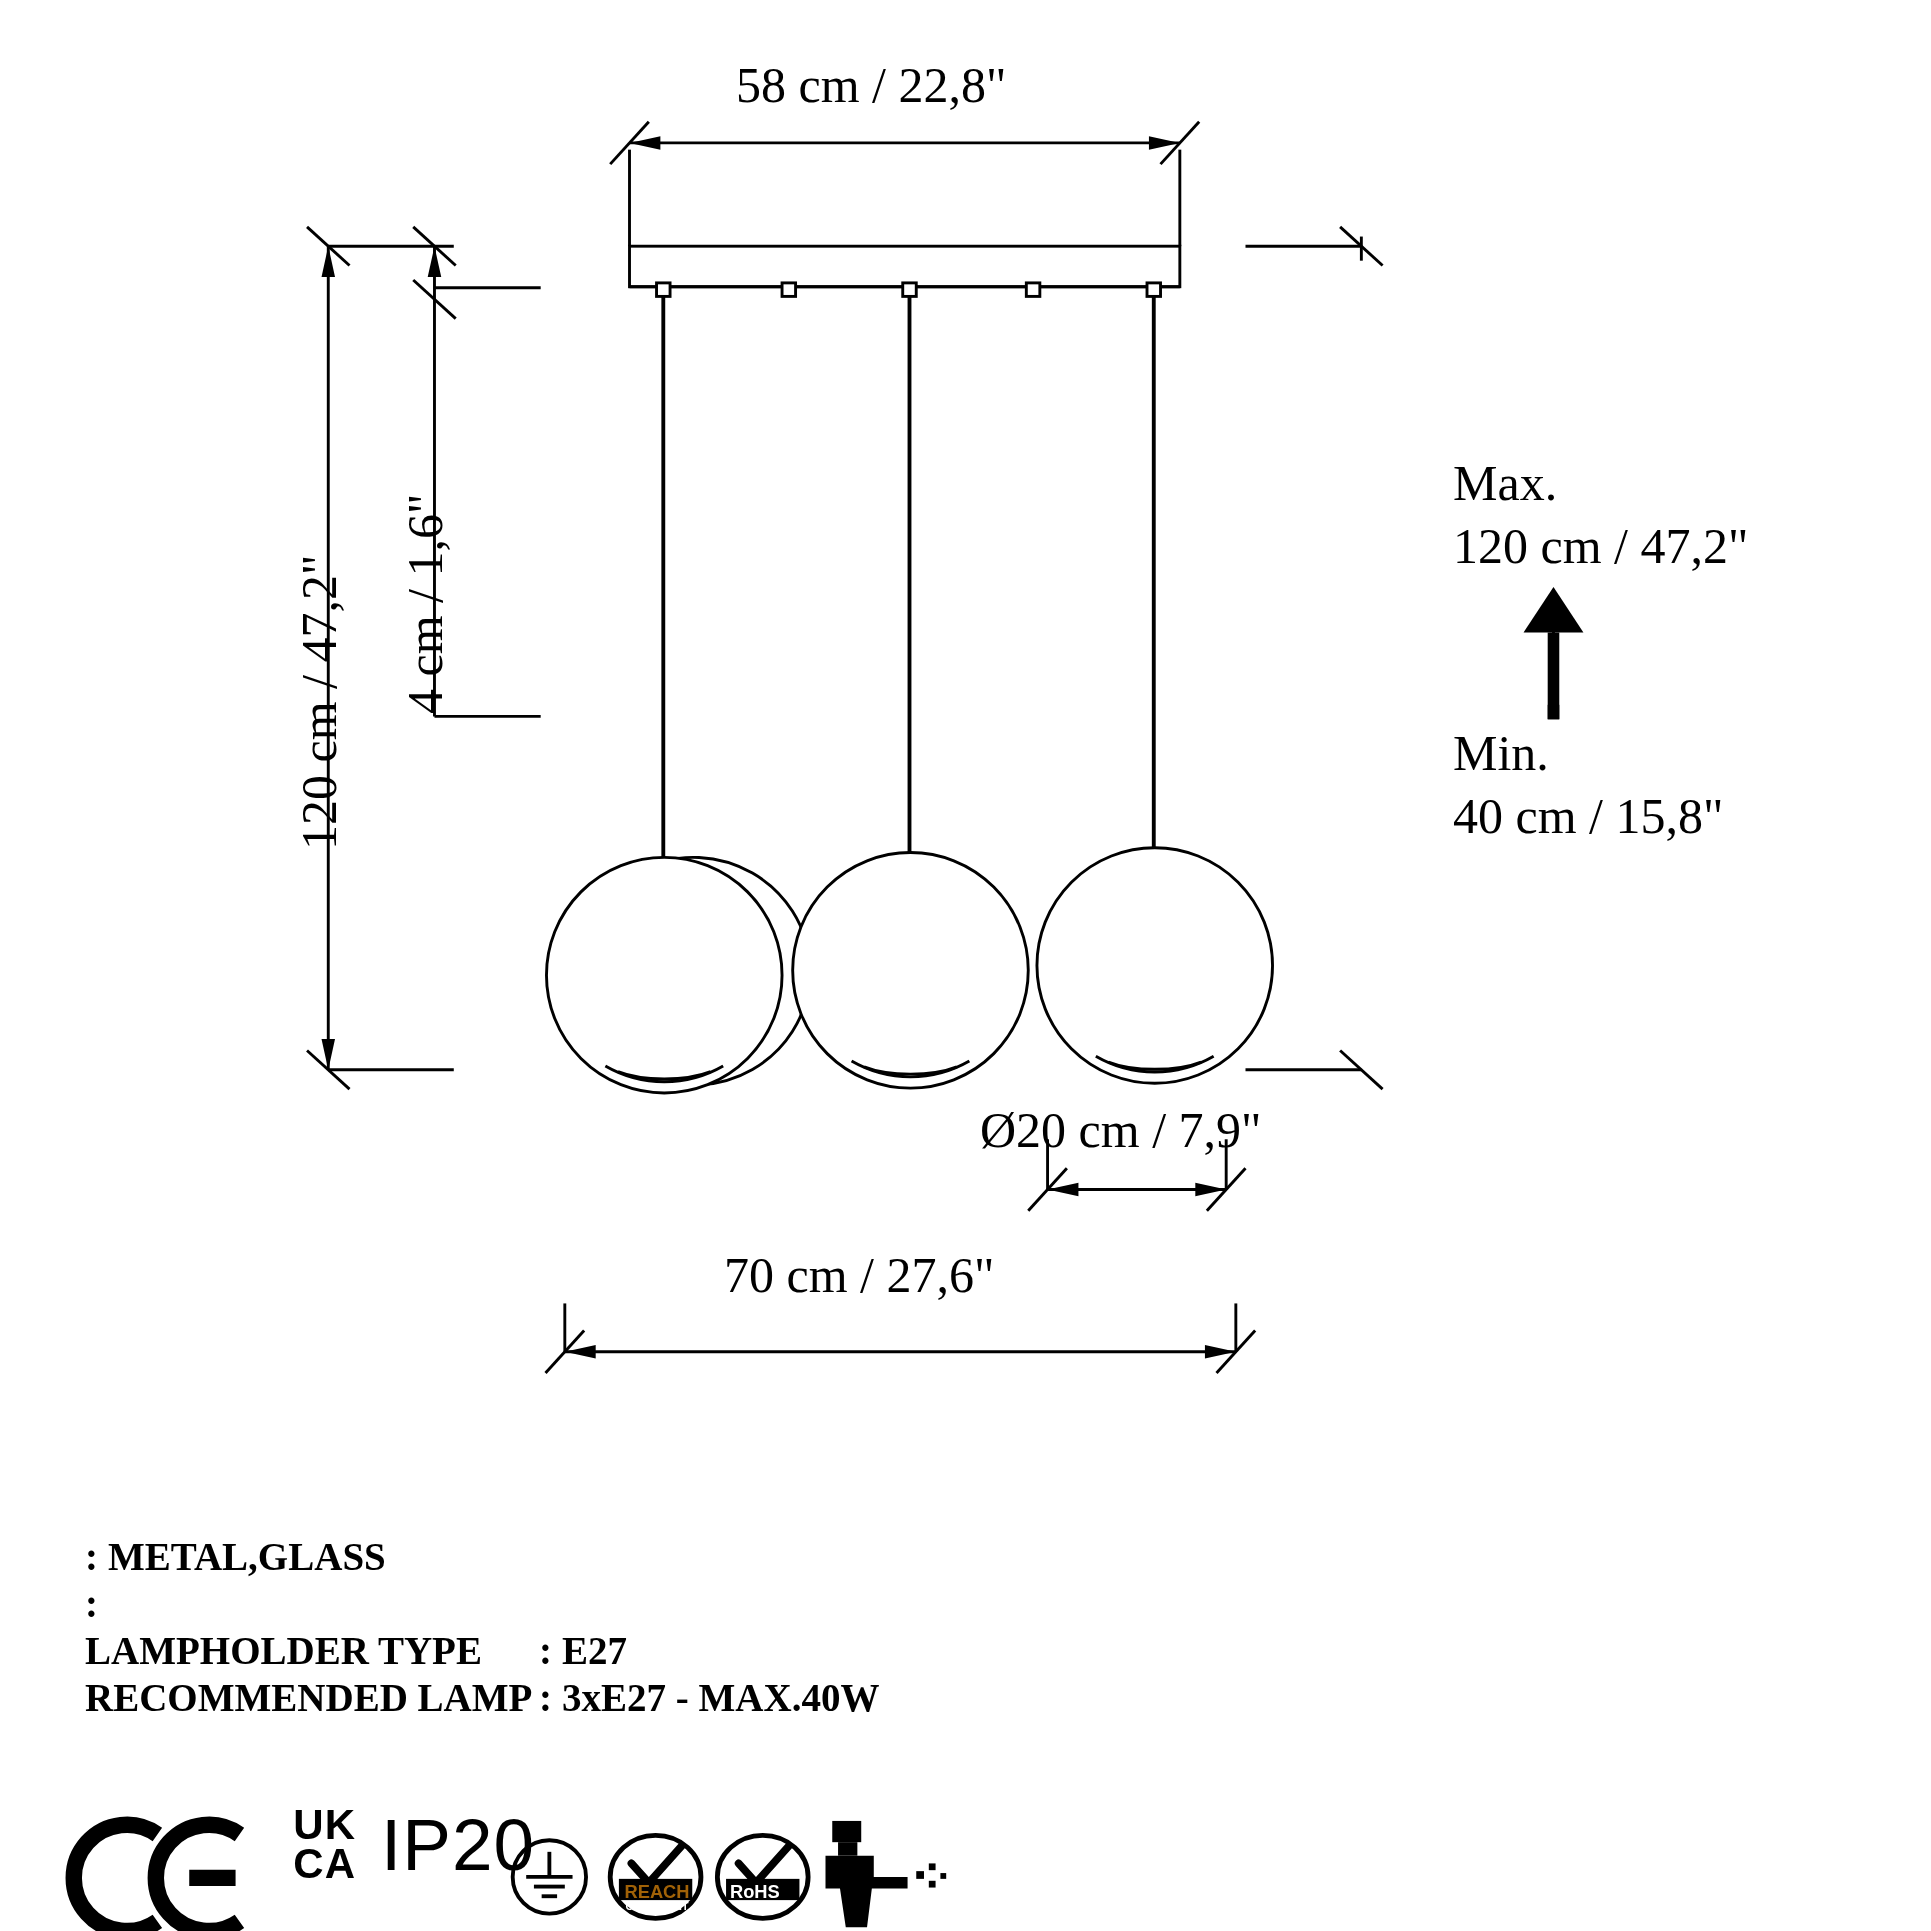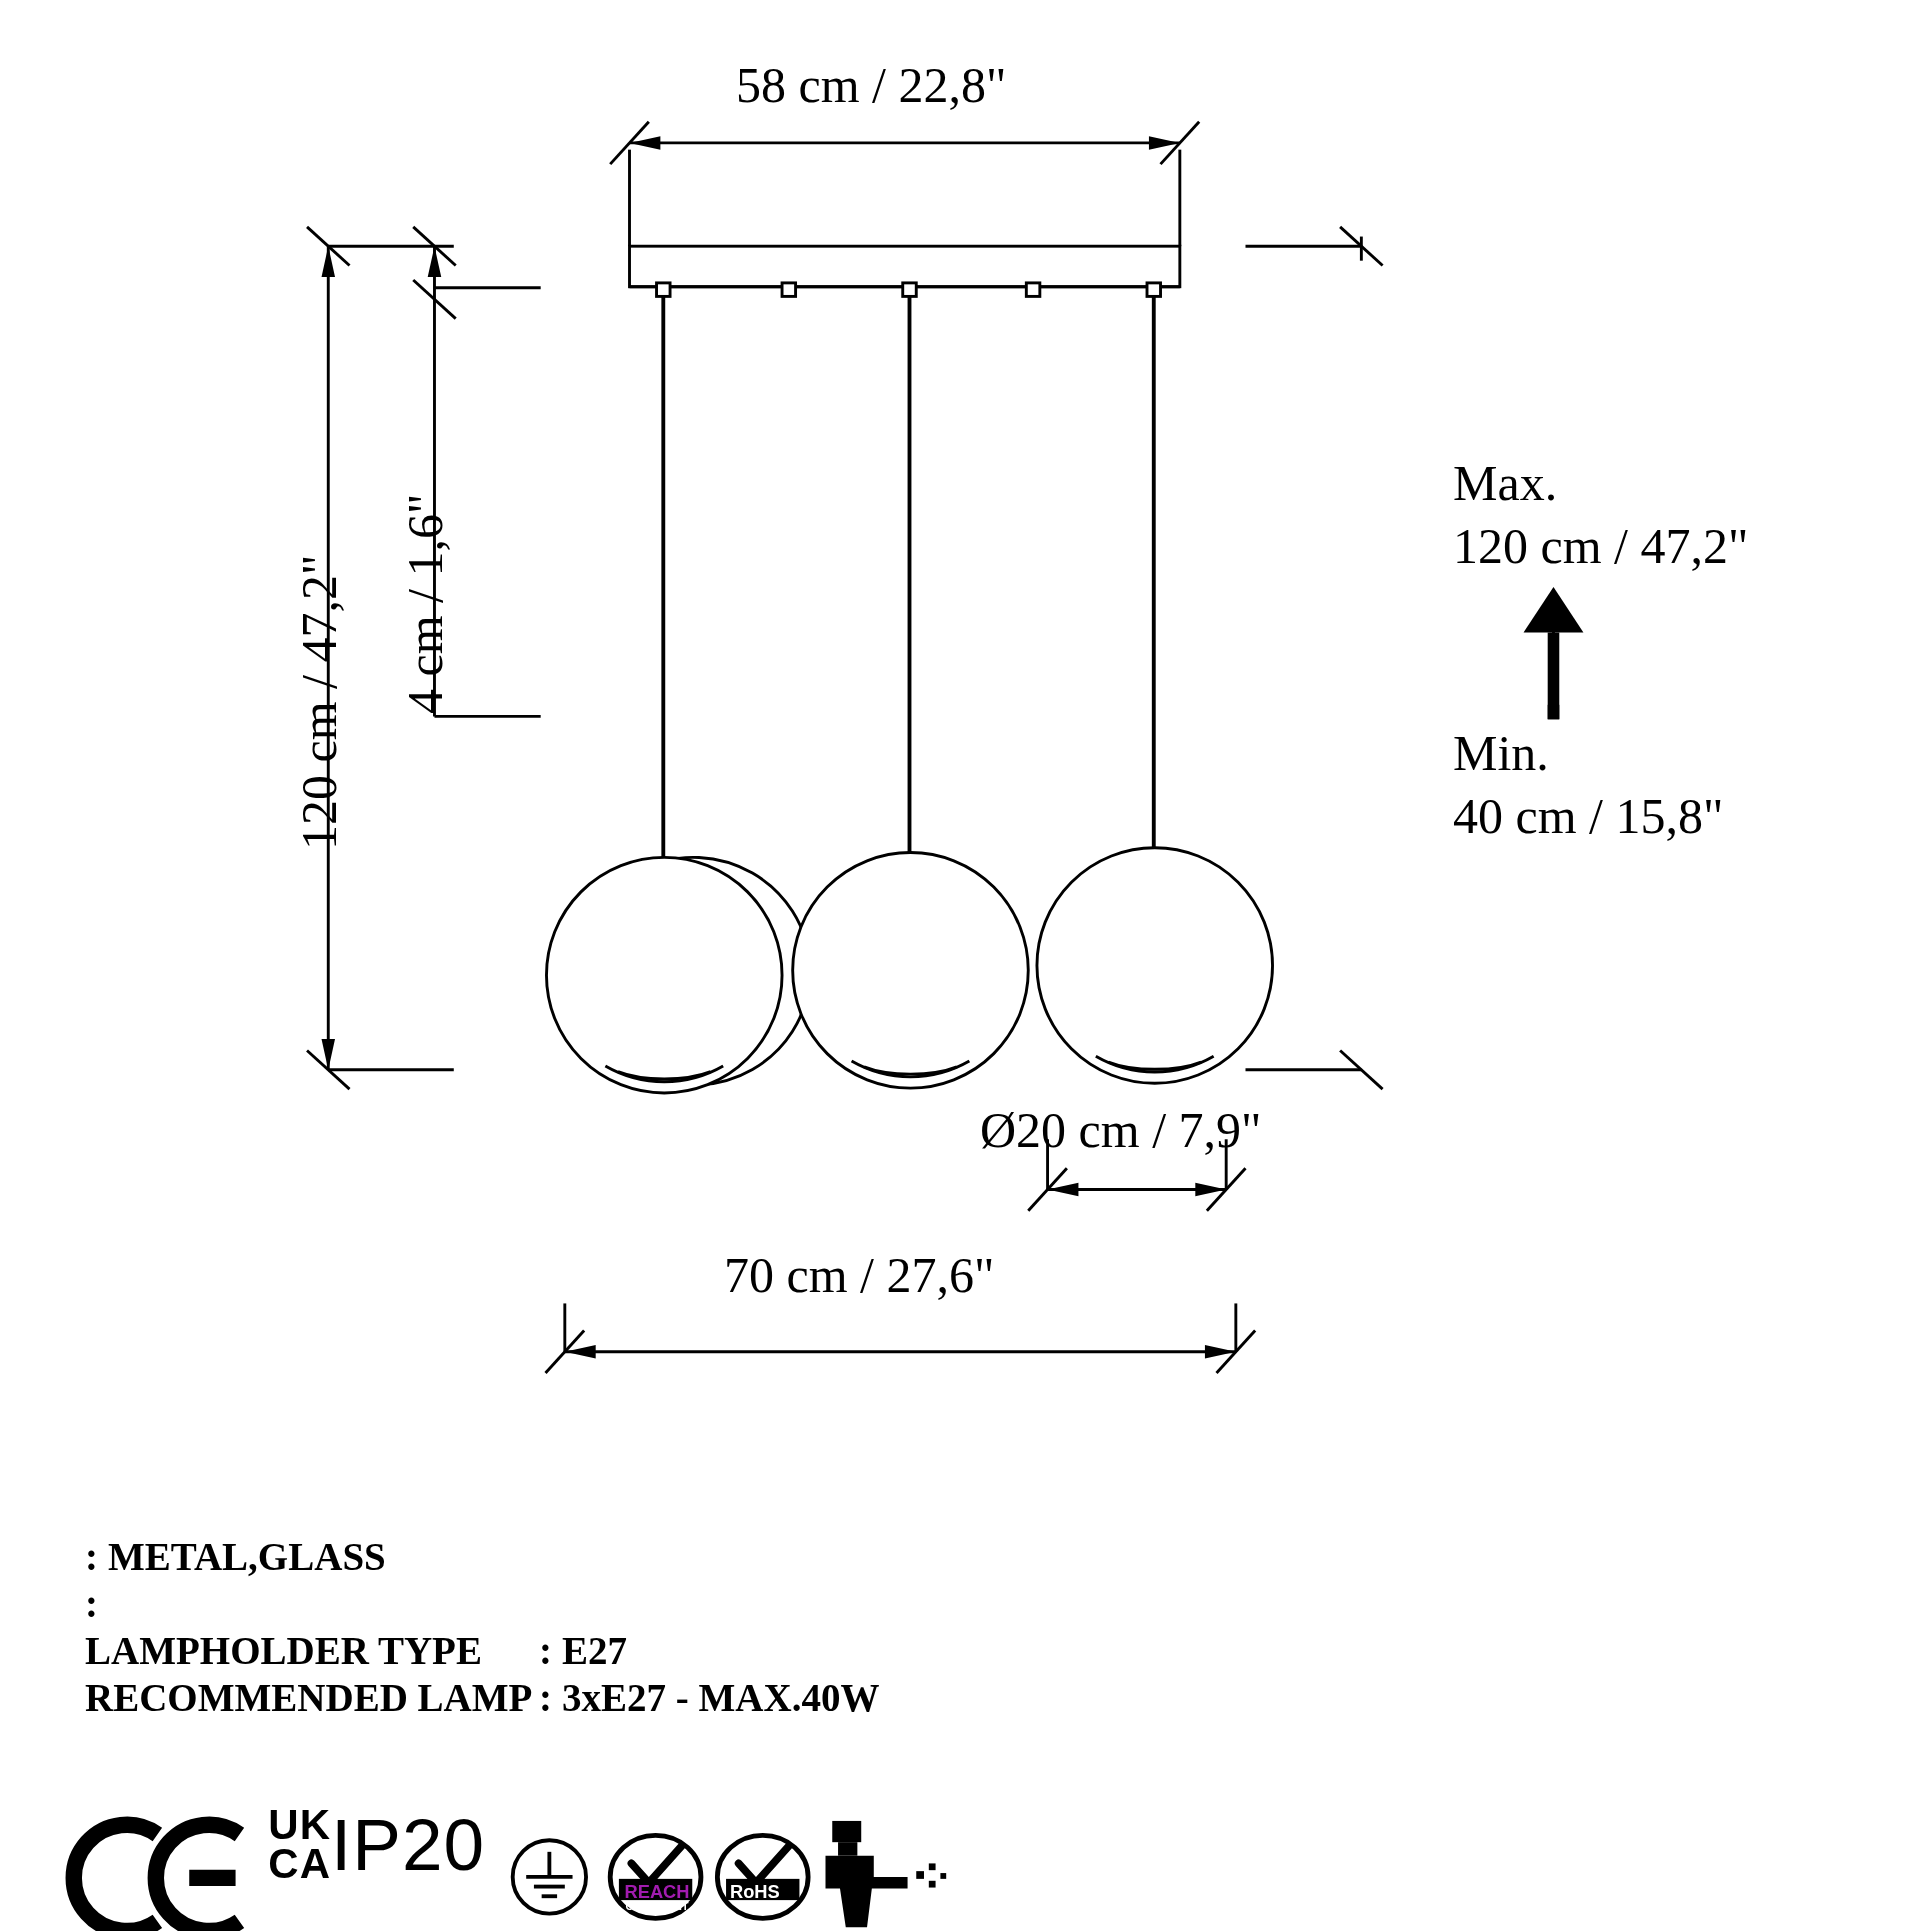--- a/index.html
+++ b/index.html
@@ -57,20 +57,21 @@
   }
   .spec-val {
     white-space: nowrap;
   }
   .cert-row {
     position: absolute;
     left: 85px;
     top: 1791px;
     display: flex;
     align-items: center;
+    gap: 25px;
   }
   .ukca {
     font-family: "Liberation Sans", sans-serif;
     font-weight: bold;
     font-size: 42px;
     line-height: 39px;
     letter-spacing: 1px;
   }
   .ip20 {
     font-family: "Liberation Sans", sans-serif;
@@ -295,18 +296,18 @@
       <div>UK</div>
       <div>CA</div>
     </div>
     <div class="ip20">IP20</div>
     <div style="width:87px;"></div>
     <div style="width:97px; position:relative;"></div>
     <div style="width:97px; position:relative;"></div>
     <div style="width:126px;"></div>
   </div>
 
-  <div style="position:absolute; left:623px; top:1881px; width:68px; text-align:center; color:#a21caf;" class="badge-text-main">REACH</div>
+  <div style="position:absolute; left:623px; top:1881px; width:68px; text-align:center; color:#a16207;" class="badge-text-main">REACH</div>
   <div style="position:absolute; left:623px; top:1900px; width:68px; text-align:center; color:#fff;" class="badge-text-sub">COMPLIANT</div>
   <div style="position:absolute; left:730px; top:1881px; width:68px; color:#fff;" class="badge-text-main">RoHS</div>
 
 </div>
 
 
 </body></html>

